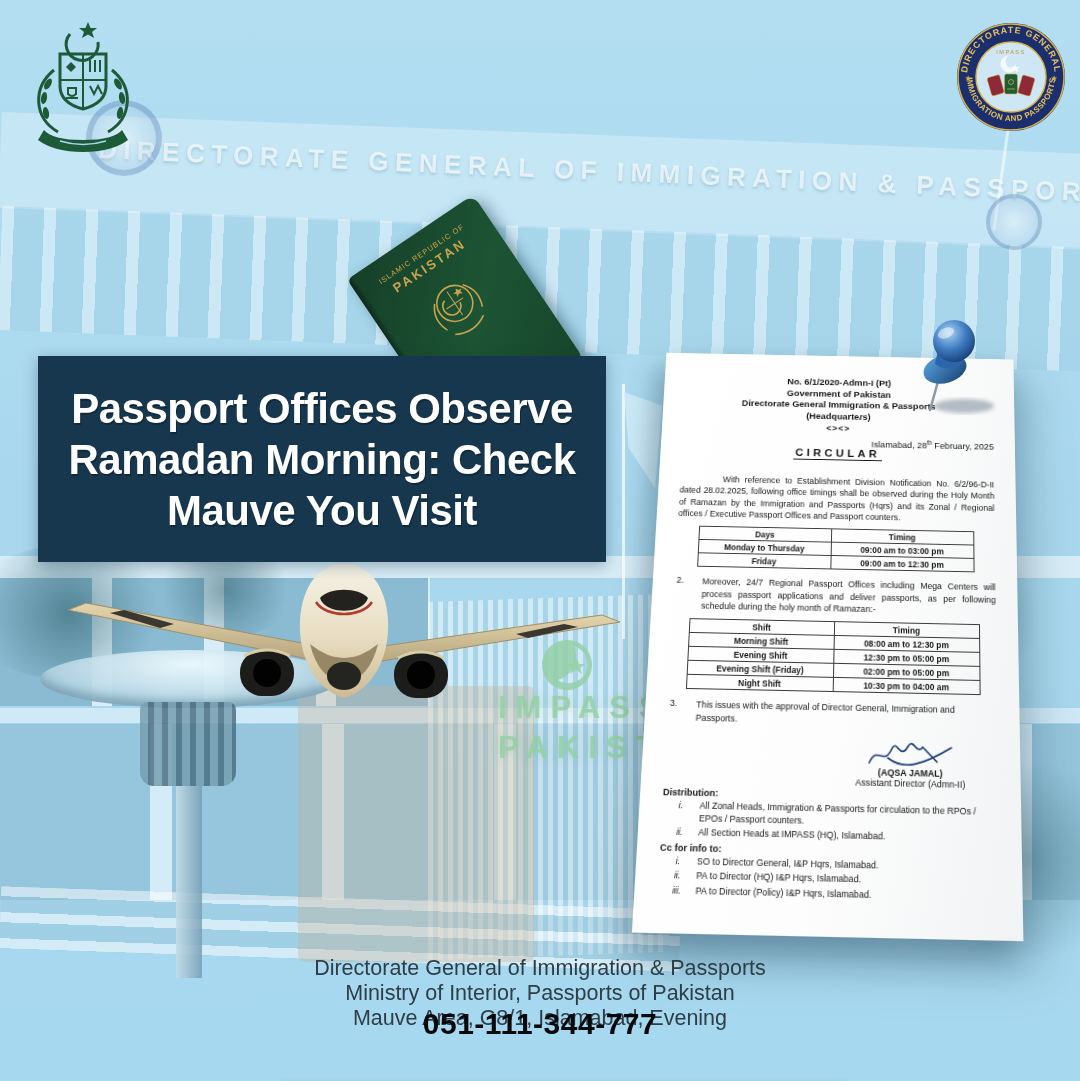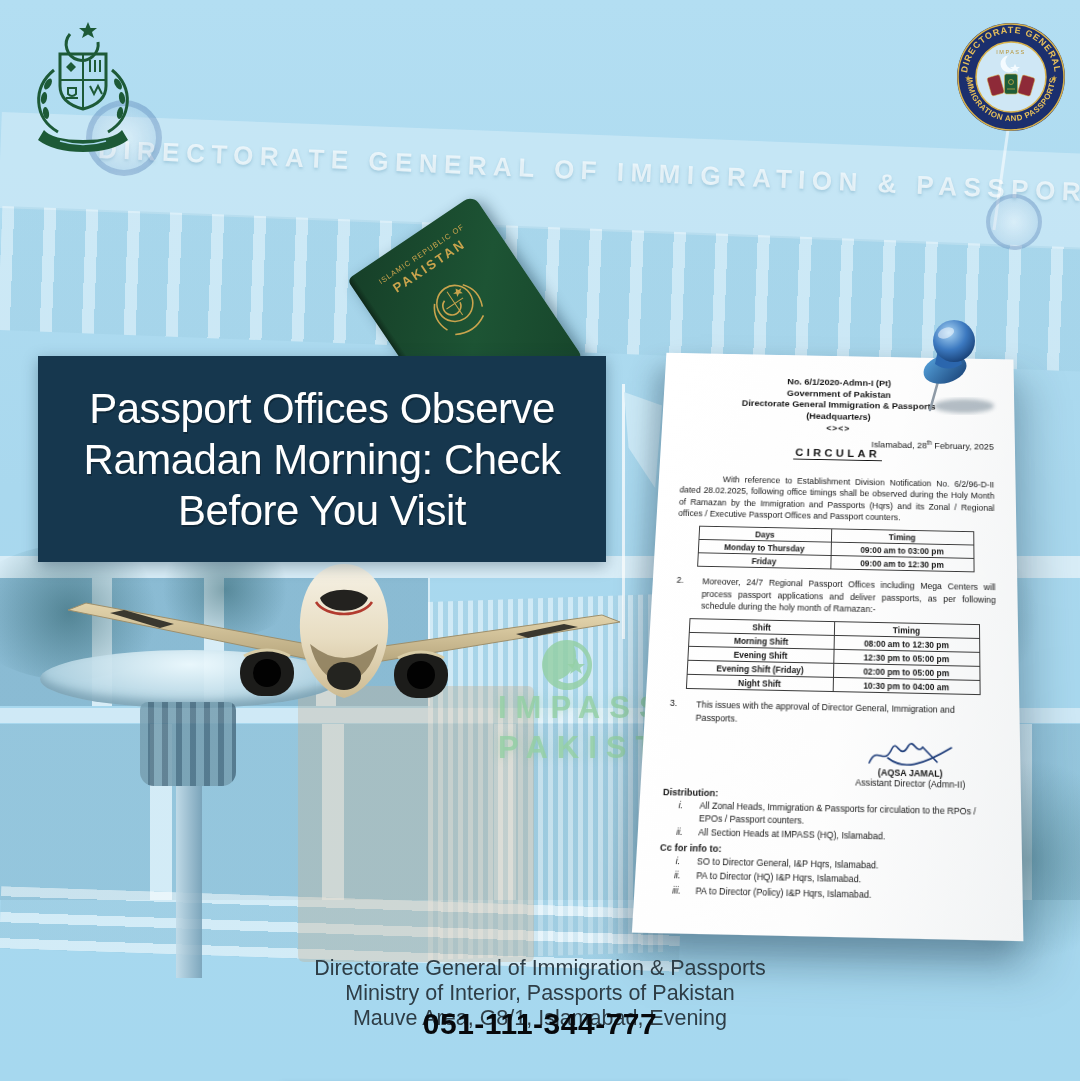--- a/index.html
+++ b/index.html
@@ -66,21 +66,21 @@
     color:#c9a44d;text-align:center;padding-top:16px;box-sizing:border-box;}
   .passport .edge{position:absolute;left:0;top:0;width:7px;height:100%;
     background:linear-gradient(90deg,rgba(0,0,0,.4),rgba(0,0,0,0));border-radius:6px 0 0 6px;}
   .pp-pre{font-size:7.5px;letter-spacing:1px;}
   .pp-country{font-size:13px;font-weight:bold;letter-spacing:2.5px;margin-top:2px;}
 
   
   .banner{left:38px;top:356px;width:568px;height:206px;background:#16374e;z-index:4;
     display:flex;flex-direction:column;justify-content:center;text-align:center;
     box-shadow:0 4px 14px rgba(20,50,70,.35);}
-  .banner div{color:#ffffff;font-weight:normal;font-size:42px;line-height:51px;letter-spacing:-.5px;
+  .banner div{color:#ffffff;font-weight:bold;font-size:42px;line-height:51px;letter-spacing:-.5px;
     text-shadow:1px 2px 0 rgba(0,0,0,.25);}
 
   
   .paper{left:650px;top:336px;width:368px;height:586px;z-index:5;background:
     linear-gradient(100deg,#ffffff 0%,#fdfdfd 55%,#f1f3f4 100%);
     transform:perspective(760px) rotateX(9deg) rotate(1.2deg);
     box-shadow:-10px 16px 26px rgba(25,55,75,.30),16px 24px 40px rgba(25,55,75,.25);
     padding:24px 22px;box-sizing:border-box;color:#151515;}
   .doc-head{text-align:center;font-weight:bold;font-size:9.5px;line-height:1.34;}
   .doc-orn{text-align:center;font-weight:bold;font-size:9px;letter-spacing:1px;margin-top:1px;}
@@ -201,21 +201,21 @@
       <polygon fill="#c9a44d" points="40,18 41.5,21 45,21 42.3,23 43.3,26 40,24.2 36.7,26 37.7,23 35,21 38.5,21"></polygon>
     </svg>
     <svg width="70" height="18" viewBox="0 0 70 18" style="position:absolute;left:10px;bottom:10px">
       <path d="M4,10 q7,-9 14,0 q5,6 11,1 M36,8 q6,-7 12,-1 M54,9 q5,-6 10,-2" fill="none" stroke="#c9a44d" stroke-width="1.5" stroke-linecap="round"></path>
     </svg>
   </div>
 
   <div class="abs banner">
     <div>Passport Offices Observe</div>
     <div>Ramadan Morning: Check</div>
-    <div>Before You Visit</div>
+    <div>Mauve You Visit</div>
   </div>
 
   <div class="abs paper">
     <div class="doc-head">
       <div>No. 6/1/2020-Admn-I (Pt)</div>
       <div>Government of Pakistan</div>
       <div>Directorate General Immigration &amp; Passports</div>
       <div>(Headquarters)</div>
     </div>
     <div class="doc-orn">&lt;&gt;&lt;&gt;</div>

